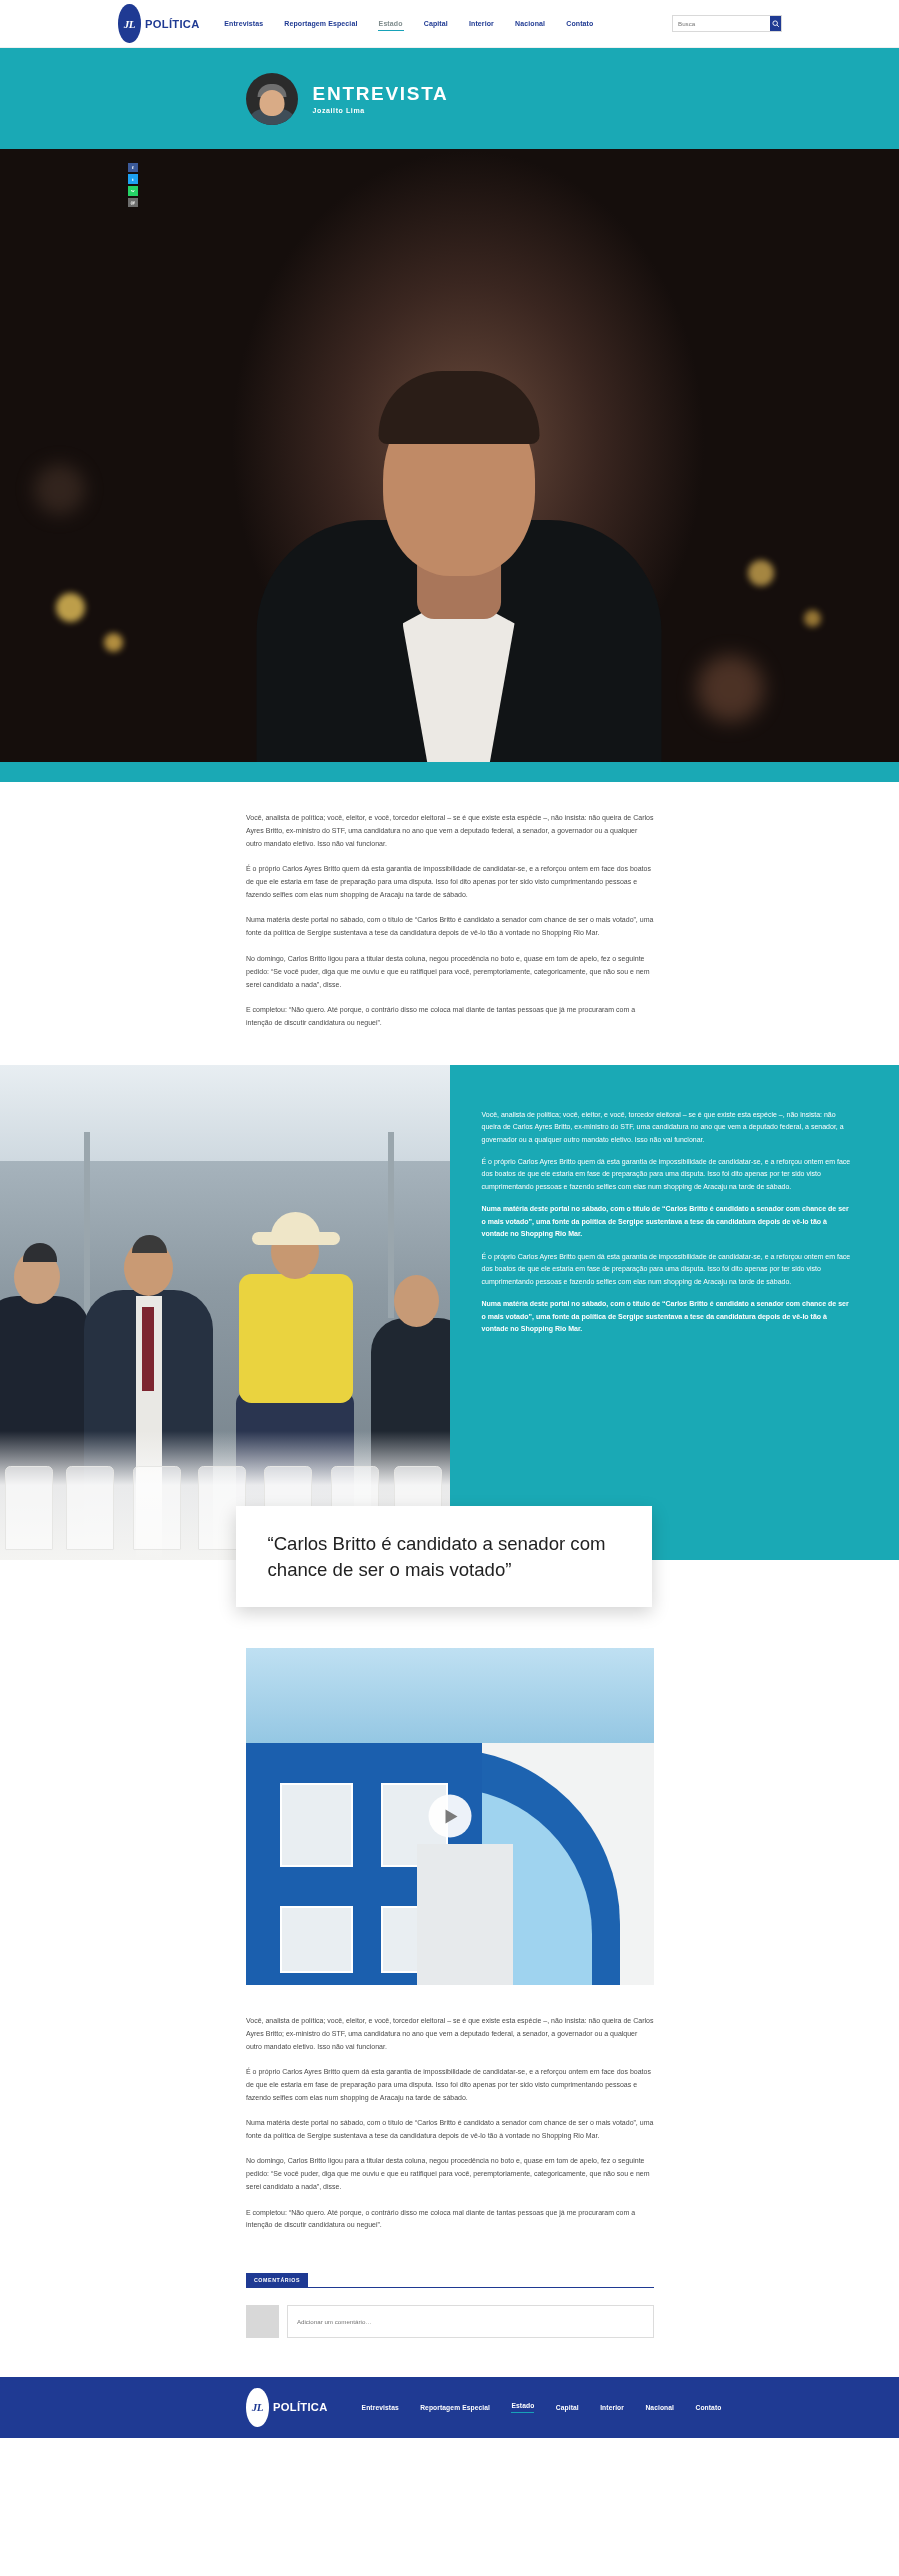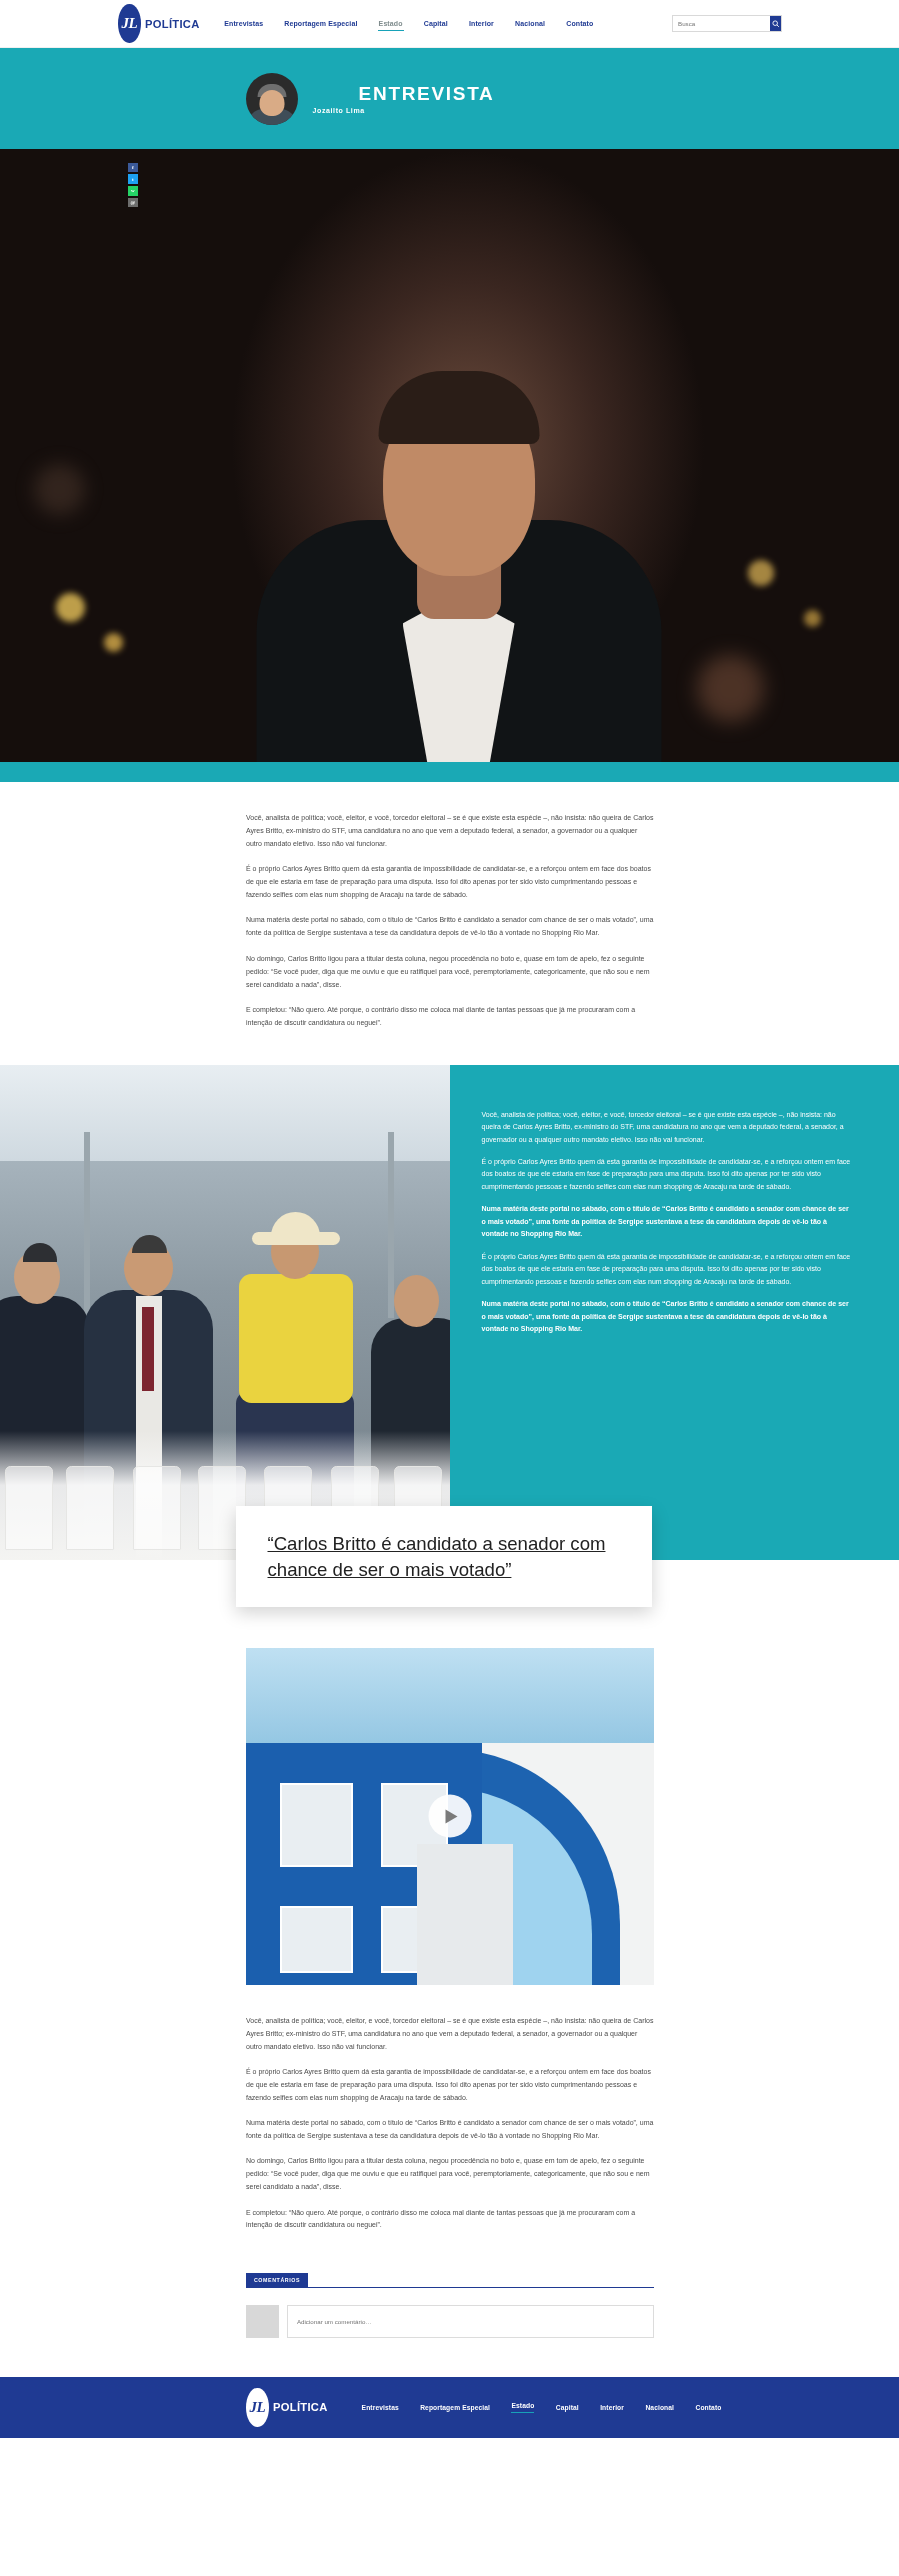--- a/index.html
+++ b/index.html
@@ -32,21 +32,21 @@
     align-items: center;
     gap: 4.5px;
     margin-right: 23.6px;
   }
   .brand-logo {
     width: 22.5px; height: 39px;
     border-radius: 50%;
     background: #1f3a93;
     color: #fff;
     display: flex; align-items: center; justify-content: center;
-    font-size: 15px; font-weight: bold;
+    font-size: 11px; font-weight: bold;
     font-style: italic;
     font-family: "Liberation Serif", serif;
     letter-spacing: -0.6px;
     text-align: center;
   }
   .brand-name {
     font-size: 11.2px;
     font-weight: bold;
     color: #1f3a93;
     letter-spacing: 0.3px;
@@ -144,21 +144,20 @@
     transform: translateX(-50%);
     width: 49px; height: 15.7px;
     background: #3f4d58;
     border-radius: 25px 25px 0 0;
   }
   .entrev-block { color: #fff; }
   .entrev-title {
     font-size: 19px;
     font-weight: bold;
     letter-spacing: 1.7px;
-    margin-left: 46px;
   }
   .entrev-sub {
     font-size: 7px;
     font-weight: bold;
     letter-spacing: 0.6px;
     margin-top: 2.2px;
     color: #ffffff;
   }
 
   
@@ -341,21 +340,20 @@
     background: #fff;
     box-shadow: 0 5.6px 17px rgba(0,0,0,.18);
     padding: 25px 31.5px;
     z-index: 6;
   }
   .pullquote p {
     font-size: 18.6px;
     line-height: 1.35;
     color: #222;
     font-weight: normal;
-    text-decoration: underline;
   }
 
   
   .video-wrap {
     width: 664px;
     margin: 0 auto;
     padding: 88px 128px 0 128px;
   }
   .video {
     position: relative;

